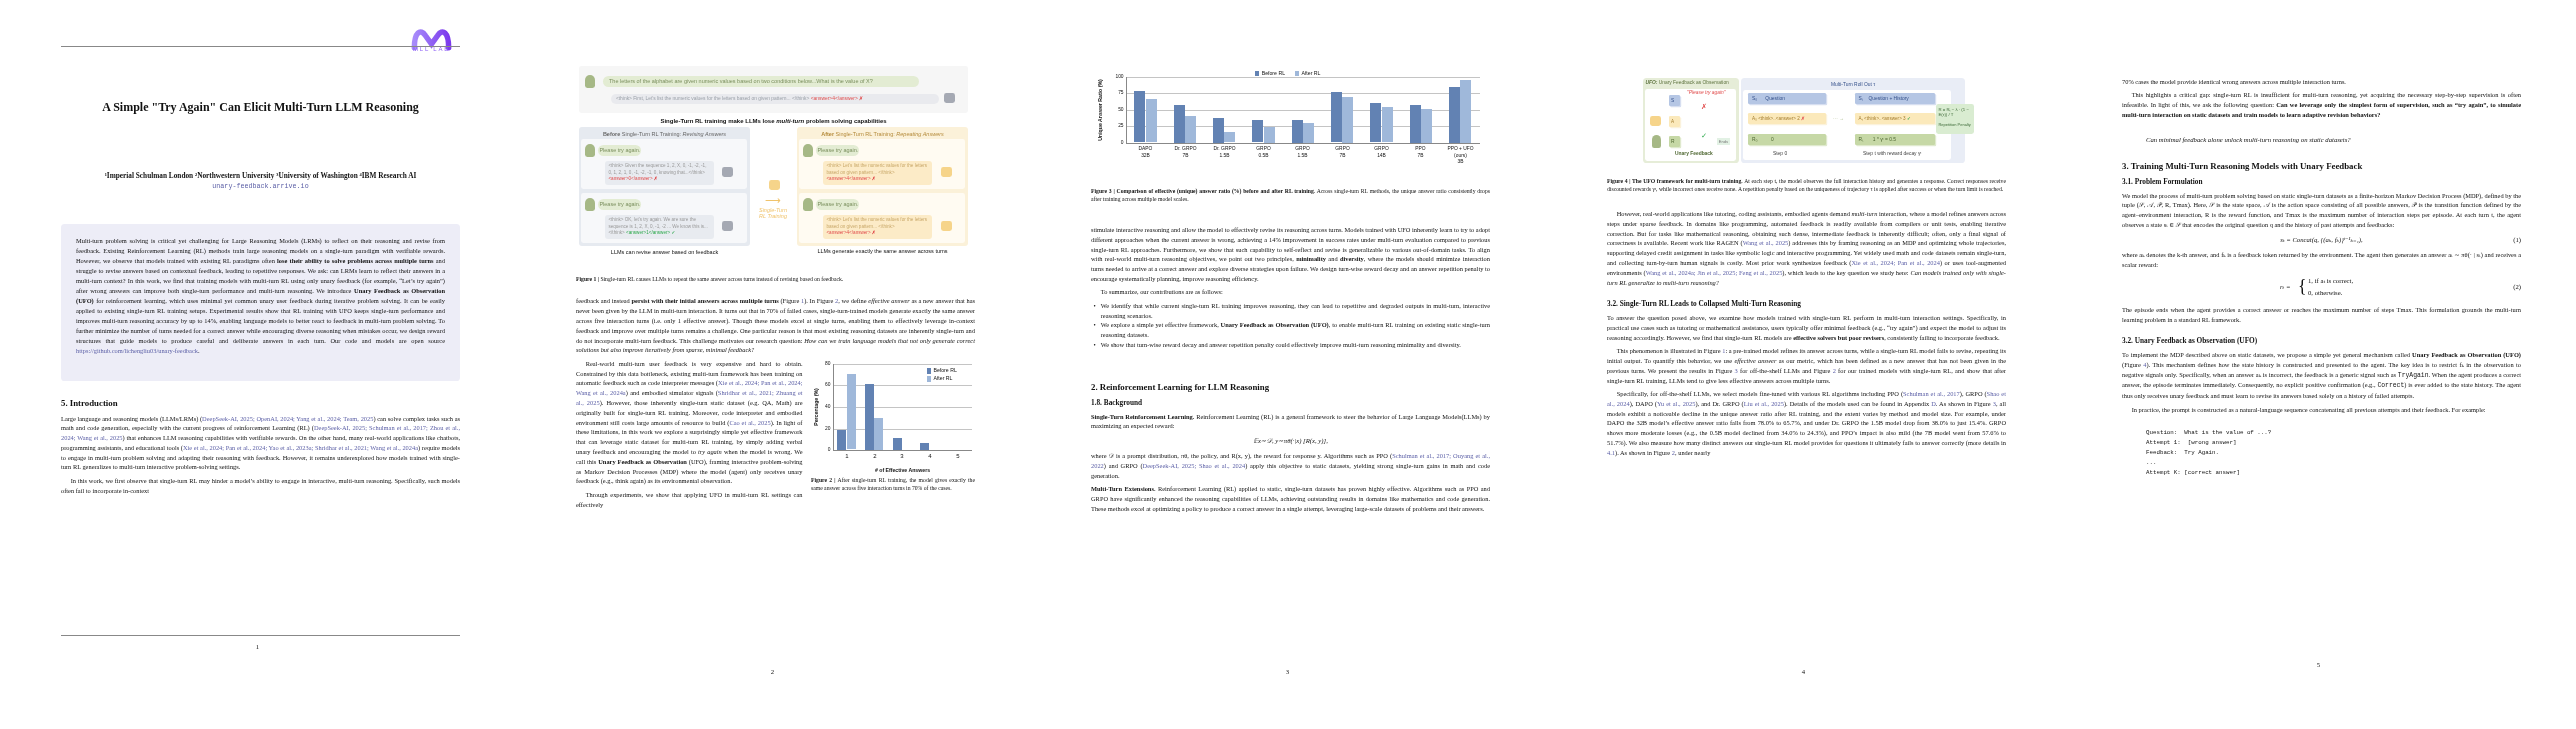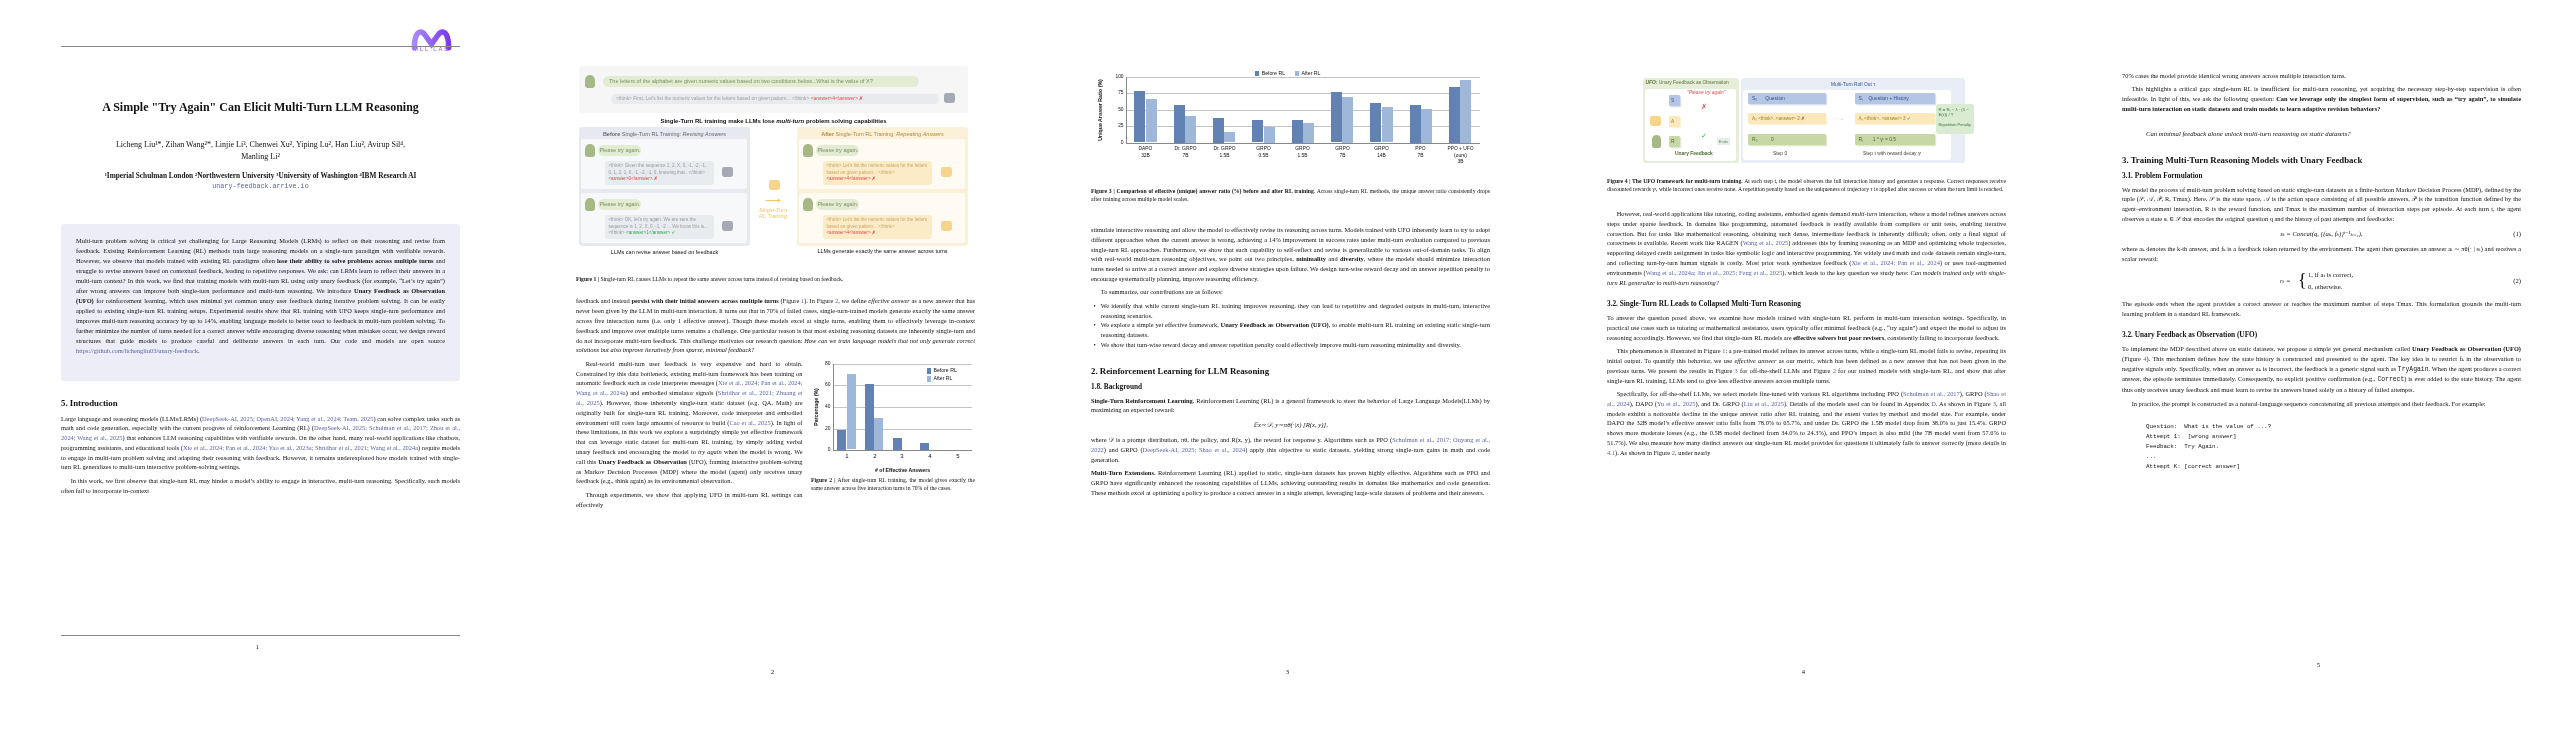--- a/index.html
+++ b/index.html
@@ -94,24 +94,20 @@
           <stop offset="0" stop-color="#a78bfa"></stop>
           <stop offset="1" stop-color="#7c3aed"></stop>
         </linearGradient>
       </defs>
     <path d="M12 36 C12 10, 22 4, 30 16 L40 30 L50 16 C58 4, 68 10, 68 36" stroke="url(#lg)" stroke-width="9" fill="none" stroke-linecap="round"></path>
   </svg>
   <div class="logo-text">MLL LAB</div>
   <div class="hr" style="top:46px;"></div>
 
   <div class="title">A Simple "Try Again" Can Elicit Multi-Turn LLM Reasoning</div>
-  <div class="authors">
-    <div>Licheng Liu¹*, Zihan Wang²*, Linjie Li³, Chenwei Xu², Yiping Lu², Han Liu², Avirup Sil⁴,</div>
-    <div>Manling Li²</div>
-  </div>
   <div class="affils">¹Imperial Schulman London   ²Northwestern University   ³University of Washington   ⁴IBM Research AI</div>
   <div class="site mono">unary-feedback.arrive.io</div>
 
   <div class="abstract">
     <p><span>Multi-turn problem solving is critical yet challenging for Large Reasoning Models (LRMs) to reflect on their reasoning and revise from feedback. Existing Reinforcement Learning (RL) methods train large reasoning models on a single-turn paradigm with verifiable rewards. However, we observe that models trained with existing RL paradigms often </span><span class="b">lose their ability to solve problems across multiple turns</span><span> and struggle to revise answers based on contextual feedback, leading to repetitive responses. We ask: can LRMs learn to reflect their answers in a multi-turn context? In this work, we find that training models with multi-turn RL using only unary feedback (for example, “Let’s try again”) after wrong answers can improve both single-turn performance and multi-turn reasoning. We introduce </span><span class="b">Unary Feedback as Observation (UFO)</span><span> for reinforcement learning, which uses minimal yet common unary user feedback during iterative problem solving. It can be easily applied to existing single-turn RL training setups. Experimental results show that RL training with UFO keeps single-turn performance and improves multi-turn reasoning accuracy by up to 14%, enabling language models to better react to feedback in multi-turn problem solving. To further minimize the number of turns needed for a correct answer while encouraging diverse reasoning when mistakes occur, we design reward structures that guide models to produce careful and deliberate answers in each turn. Our code and models are open source </span><span class="cite">https://github.com/lichengliu03/unary-feedback</span>.</p>
   </div>
 
   <div class="col" style="top:389px;">
     <h2 class="sec">5.  Introduction</h2>
     <p class="txt"><span>Large language and reasoning models (LLMs/LRMs) (</span><span class="cite">DeepSeek-AI, 2025; OpenAI, 2024; Yang et al., 2024; Team, 2025</span><span>) can solve complex tasks such as math and code generation, especially with the current progress of reinforcement Learning (RL) (</span><span class="cite">DeepSeek-AI, 2025; Schulman et al., 2017; Zhou et al., 2024; Wang et al., 2025</span><span>) that enhances LLM reasoning capabilities with verifiable rewards. On the other hand, many real-world applications like chatbots, programming assistants, and educational tools (</span><span class="cite">Xie et al., 2024; Pan et al., 2024; Yao et al., 2023a; Shridhar et al., 2021; Wang et al., 2024a</span><span>) require models to engage in multi-turn problem solving and adapting their reasoning with feedback. However, it remains underexplored how models trained with single-turn RL generalizes to multi-turn interactive problem-solving settings.</span></p>
@@ -296,21 +292,21 @@
     </div>
   <div class="col" style="top:187px;">
     <div class="caption"><span class="b">Figure 3 | </span><span class="b">Comparison of effective (unique) answer ratio (%) before and after RL training</span><span>. Across single-turn RL methods, the unique answer ratio consistently drops after training across multiple model scales.</span></div>
     <p class="txt" style="margin-top:22px;"><span>stimulate interactive reasoning and allow the model to effectively revise its reasoning across turns. Models trained with UFO inherently learn to try to adopt different approaches when the current answer is wrong, achieving a 14% improvement in success rates under multi-turn evaluation compared to previous single-turn RL approaches. Furthermore, we show that such capability to self-reflect and revise is generalizable to various out-of-domain tasks. To align with real-world multi-turn reasoning objectives, we point out two principles, </span><span class="b">minimality</span><span> and </span><span class="b">diversity</span><span>, where the models should minimize interaction turns needed to arrive at a correct answer and explore diverse strategies upon failure. We design turn-wise reward decay and an answer repetition penalty to encourage systematically planning, improve reasoning efficiency.</span></p>
     <p class="txt ind">To summarize, our contributions are as follows:</p>
     <ul class="contrib">
       <li><span>We identify that while current single-turn RL training improves reasoning, they can lead to repetitive and degraded outputs in multi-turn, interactive reasoning scenarios.</span></li>
       <li><span>We explore a simple yet effective framework, </span><span class="b">Unary Feedback as Observation (UFO)</span><span>, to enable multi-turn RL training on existing static single-turn reasoning datasets.</span></li>
       <li><span>We show that turn-wise reward decay and answer repetition penalty could effectively improve multi-turn reasoning minimality and diversity.</span></li>
     </ul>
-    <h2 class="sec" style="margin-top:16px;">2.  Reinforcement Learning for LLM Reasoning</h2>
+    <h2 class="sec" style="margin-top:32px;">2.  Reinforcement Learning for LLM Reasoning</h2>
     <h3 class="sub">1.8.  Background</h3>
     <p class="txt"><span class="b">Single-Turn Reinforcement Learning.</span><span> Reinforcement Learning (RL) is a general framework to steer the behavior of Large Language Models(LLMs) by maximizing an expected reward:</span></p>
     <div class="eq">𝔼x∼𝒟, y∼πθ(·|x) [R(x, y)],</div>
     <p class="txt"><span>where 𝒟 is a prompt distribution, πθ, the policy, and R(x, y), the reward for response y. Algorithms such as PPO (</span><span class="cite">Schulman et al., 2017; Ouyang et al., 2022</span><span>) and GRPO (</span><span class="cite">DeepSeek-AI, 2025; Shao et al., 2024</span><span>) apply this objective to static datasets, yielding strong single-turn gains in math and code generation.</span></p>
     <p class="txt"><span class="b">Multi-Turn Extensions.</span><span> Reinforcement Learning (RL) applied to static, single-turn datasets has proven highly effective. Algorithms such as PPO and GRPO have significantly enhanced the reasoning capabilities of LLMs, achieving outstanding results in domains like mathematics and code generation. These methods excel at optimizing a policy to produce a correct answer in a single attempt, leveraging large-scale datasets of problems and their answers.</span></p>
   </div>
   <div class="pnum" style="top:668px;">3</div>
 </div>
 
 <div class="page" style="left:1546px;">
@@ -353,21 +349,21 @@
     <p class="txt ind" style="margin-top:16px;"><span>However, real-world applications like tutoring, coding assistants, embodied agents demand </span><span class="i">multi-turn</span><span> interaction, where a model refines answers across steps under sparse feedback. In domains like programming, automated feedback is readily available from compilers or unit tests, enabling iterative correction. But for tasks like mathematical reasoning, obtaining such dense, intermediate feedback is inherently difficult; often, only a final signal of correctness is available. Recent work like RAGEN (</span><span class="cite">Wang et al., 2025</span><span>) addresses this by framing reasoning as an MDP and optimizing whole trajectories, supporting delayed credit assignment in tasks like symbolic logic and interactive programming. Yet widely used math and code datasets remain single-turn, and collecting turn-by-turn human signals is costly. Most prior work synthesizes feedback (</span><span class="cite">Xie et al., 2024; Pan et al., 2024</span><span>) or uses tool-augmented environments (</span><span class="cite">Wang et al., 2024a; Jin et al., 2025; Feng et al., 2025</span><span>), which leads to the key question we study here: </span><span class="i">Can models trained only with single-turn RL generalize to multi-turn reasoning?</span></p>
     <h3 class="sub" style="margin-top:12px;">3.2.  Single-Turn RL Leads to Collapsed Multi-Turn Reasoning</h3>
     <p class="txt"><span>To answer the question posed above, we examine how models trained with single-turn RL perform in multi-turn interaction settings. Specifically, in practical use cases such as tutoring or mathematical assistance, users typically offer minimal feedback (e.g., “try again”) and expect the model to adjust its reasoning accordingly. However, we find that single-turn RL models are </span><span class="b">effective solvers but poor revisers</span><span>, consistently failing to incorporate feedback.</span></p>
     <p class="txt ind"><span>This phenomenon is illustrated in Figure </span><span class="cite">1</span><span>: a pre-trained model refines its answer across turns, while a single-turn RL model fails to revise, repeating its initial output. To quantify this behavior, we use </span><span class="i">effective answer</span><span> as our metric, which has been defined as a new answer that has not been given in the previous turns. We present the results in Figure </span><span class="cite">3</span><span> for off-the-shelf LLMs and Figure </span><span class="cite">2</span><span> for our trained models with single-turn RL, and show that after single-turn RL training, LLMs tend to give less effective answers across multiple turns.</span></p>
     <p class="txt ind"><span>Specifically, for off-the-shelf LLMs, we select models fine-tuned with various RL algorithms including PPO (</span><span class="cite">Schulman et al., 2017</span><span>), GRPO (</span><span class="cite">Shao et al., 2024</span><span>), DAPO (</span><span class="cite">Yu et al., 2025</span><span>), and Dr. GRPO (</span><span class="cite">Liu et al., 2025</span><span>). Details of the models used can be found in Appendix </span><span class="cite">D</span><span>. As shown in Figure </span><span class="cite">3</span><span>, all models exhibit a noticeable decline in the unique answer ratio after RL training, and the extent varies by method and model size. For example, under DAPO the 32B model’s effective answer ratio falls from 78.0% to 65.7%, and under Dr. GRPO the 1.5B model drop from 38.0% to just 15.4%. GRPO shows more moderate losses (e.g., the 0.5B model declined from 34.0% to 24.3%), and PPO’s impact is also mild (the 7B model went from 57.6% to 51.7%). We also measure how many distinct answers our single-turn RL model provides for questions it ultimately fails to answer correctly (more details in </span><span class="cite">4.1</span><span>). As shown in Figure </span><span class="cite">2</span><span>, under nearly</span></p>
   </div>
   <div class="pnum" style="top:668px;">4</div>
 </div>
 
 <div class="page" style="left:2061px;">
-  <div class="col" style="top:71px;">
+  <div class="col" style="top:77px;">
     <p class="txt">70% cases the model provide identical wrong answers across multiple interaction turns.</p>
     <p class="txt ind"><span>This highlights a critical gap: single-turn RL is insufficient for multi-turn reasoning, yet acquiring the necessary step-by-step supervision is often infeasible. In light of this, we ask the following question: </span><span class="b">Can we leverage only the simplest form of supervision, such as “try again”, to simulate multi-turn interaction on static datasets and train models to learn adaptive revision behaviors?</span></p>
     <div class="quote-i" style="margin-top:16px;">Can minimal feedback alone unlock multi-turn reasoning on static datasets?</div>
     <h2 class="sec" style="margin-top:18px;">3.  Training Multi-Turn Reasoning Models with Unary Feedback</h2>
     <h3 class="sub">3.1.  Problem Formulation</h3>
     <p class="txt">We model the process of multi-turn problem solving based on static single-turn datasets as a finite-horizon Markov Decision Process (MDP), defined by the tuple (𝒮, 𝒜, 𝒫, R, Tmax). Here, 𝒮 is the state space, 𝒜 is the action space consisting of all possible answers, 𝒫 is the transition function defined by the agent–environment interaction, R is the reward function, and Tmax is the maximum number of interaction steps per episode. At each turn t, the agent observes a state sₜ ∈ 𝒮 that encodes the original question q and the history of past attempts and feedbacks:</p>
     <div class="eq" style="position:relative;"><span>sₜ = Concat(q, {(aₖ, fₖ)}ᵗ⁻¹ₖ₌₁),</span><span class="eq-num" style="font-style:normal;">(1)</span></div>
     <p class="txt">where aₖ denotes the k-th answer, and fₖ is a feedback token returned by the environment. The agent then generates an answer aₜ ∼ πθ(· | sₜ) and receives a scalar reward:</p>
     <div class="eq" style="position:relative;height:24px;">
       <div style="position:absolute;left:158px;top:7.3px;">rₜ =</div>

